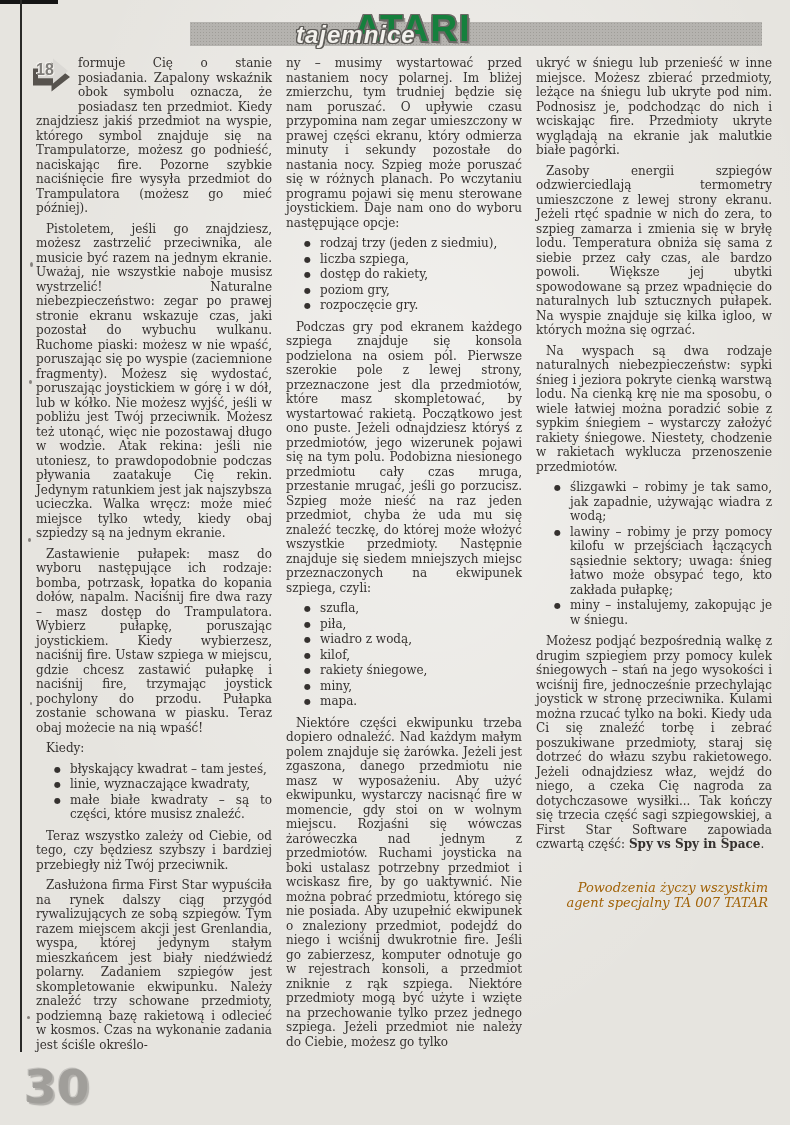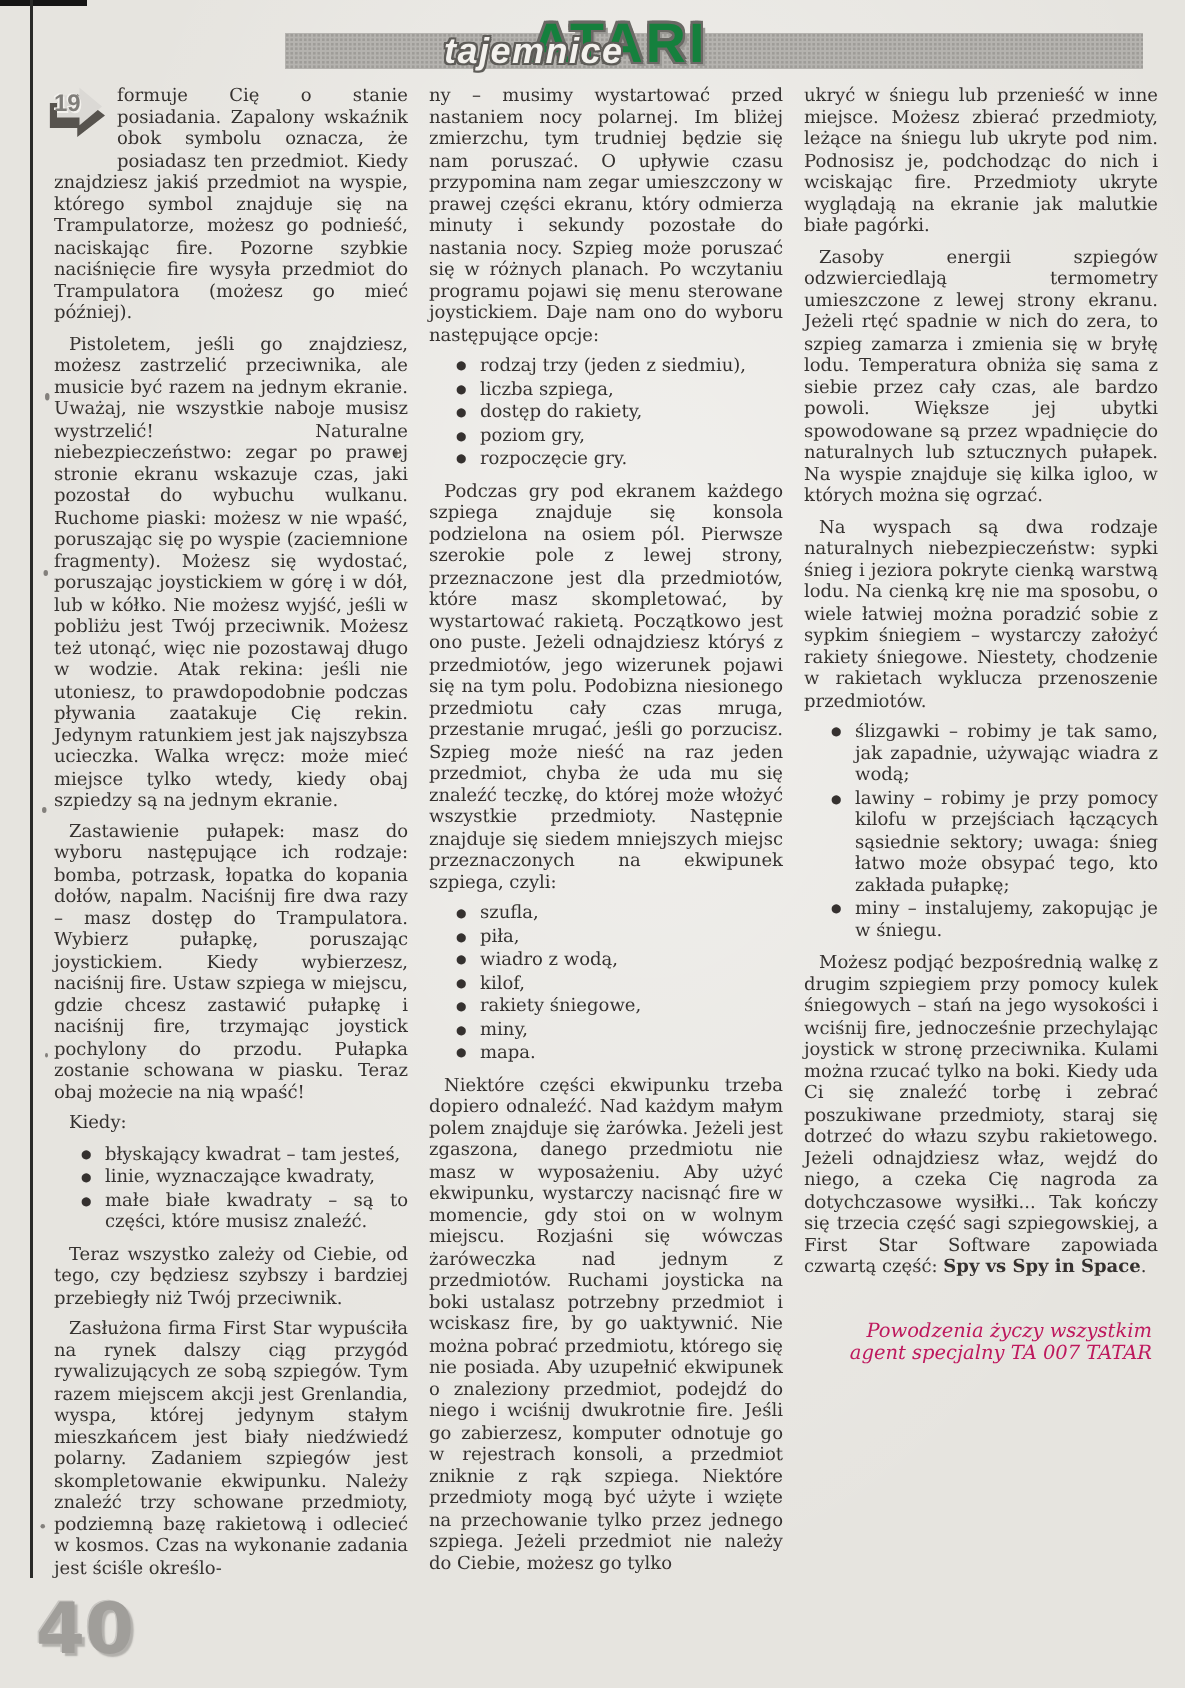--- a/index.html
+++ b/index.html
@@ -57,21 +57,21 @@
   .para{margin:0 0 6px;text-indent:10px;}
   .para.noindent{text-indent:0;}
   .para b{font-weight:bold;}
   .bullets{list-style:none;margin:2px 0 7px;padding:0 0 0 34px;}
   .bullets li{position:relative;margin:0 0 1px;}
   .bullets li::before{
     content:"●";position:absolute;left:-16px;top:1px;font-size:8px;color:#35312f;
   }
   .signature{
     margin-top:28px;padding-right:4px;text-align:right;
-    font-style:italic;font-size:13px;line-height:15.5px;color:#be185d;
+    font-style:italic;font-size:13px;line-height:15.5px;color:#a16207;
   }
 
   
   .ref-icon{position:relative;float:left;width:34px;height:30px;margin:2px 8px 13px 0;}
   .ra-sh,.ra{
     position:absolute;
     clip-path:polygon(0 22%,50% 22%,50% 2%,100% 50%,50% 98%,50% 78%,0 78%);
   }
   .ra-sh{left:-3px;top:4px;right:0;bottom:-4px;background:#57534e;}
   .ra{left:2px;top:0;right:2px;bottom:4px;background:#dbd9d5;border:0;
@@ -93,28 +93,28 @@
 <div class="speck" style="left:30px;top:702px;width:2px;height:3px;"></div>
 <div class="speck" style="left:27px;top:1016px;width:3px;height:3px;"></div>
 <div class="speck" style="left:263px;top:300px;width:2px;height:5px;"></div>
 
 <div class="banner"></div>
 <div class="logo">
   <span class="logo-atari">ATARI</span>
   <span class="logo-script">tajemnice</span>
 </div>
 
-<div class="page-num">40</div>
+<div class="page-num">30</div>
 
 <div class="columns">
   <div class="col">
       <p class="para noindent"><span class="ref-icon">
           <span class="ra-sh"></span>
           <span class="ra"></span>
-          <span class="ra-num">19</span>
+          <span class="ra-num">18</span>
         </span>formuje Cię o stanie posiadania. Zapalony wskaźnik obok symbolu oznacza, że posiadasz ten przedmiot. Kiedy znajdziesz jakiś przedmiot na wyspie, którego symbol znajduje się na Trampulatorze, możesz go podnieść, naciskając fire. Pozorne szybkie naciśnięcie fire wysyła przedmiot do Trampulatora (możesz go mieć później).</p>
       <p class="para">Pistoletem, jeśli go znajdziesz, możesz zastrzelić przeciwnika, ale musicie być razem na jednym ekranie. Uważaj, nie wszystkie naboje musisz wystrzelić! Naturalne niebezpieczeństwo: zegar po prawej stronie ekranu wskazuje czas, jaki pozostał do wybuchu wulkanu. Ruchome piaski: możesz w nie wpaść, poruszając się po wyspie (zaciemnione fragmenty). Możesz się wydostać, poruszając joystickiem w górę i w dół, lub w kółko. Nie możesz wyjść, jeśli w pobliżu jest Twój przeciwnik. Możesz też utonąć, więc nie pozostawaj długo w wodzie. Atak rekina: jeśli nie utoniesz, to prawdopodobnie podczas pływania zaatakuje Cię rekin. Jedynym ratunkiem jest jak najszybsza ucieczka. Walka wręcz: może mieć miejsce tylko wtedy, kiedy obaj szpiedzy są na jednym ekranie.</p>
       <p class="para">Zastawienie pułapek: masz do wyboru następujące ich rodzaje: bomba, potrzask, łopatka do kopania dołów, napalm. Naciśnij fire dwa razy – masz dostęp do Trampulatora. Wybierz pułapkę, poruszając joystickiem. Kiedy wybierzesz, naciśnij fire. Ustaw szpiega w miejscu, gdzie chcesz zastawić pułapkę i naciśnij fire, trzymając joystick pochylony do przodu. Pułapka zostanie schowana w piasku. Teraz obaj możecie na nią wpaść!</p>
       <p class="para">Kiedy:</p>
       <ul class="bullets">
         <li>błyskający kwadrat – tam jesteś,</li>
         <li>linie, wyznaczające kwadraty,</li>
         <li>małe białe kwadraty – są to części, które musisz znaleźć.</li>
       </ul>
       <p class="para">Teraz wszystko zależy od Ciebie, od tego, czy będziesz szybszy i bardziej przebiegły niż Twój przeciwnik.</p>

